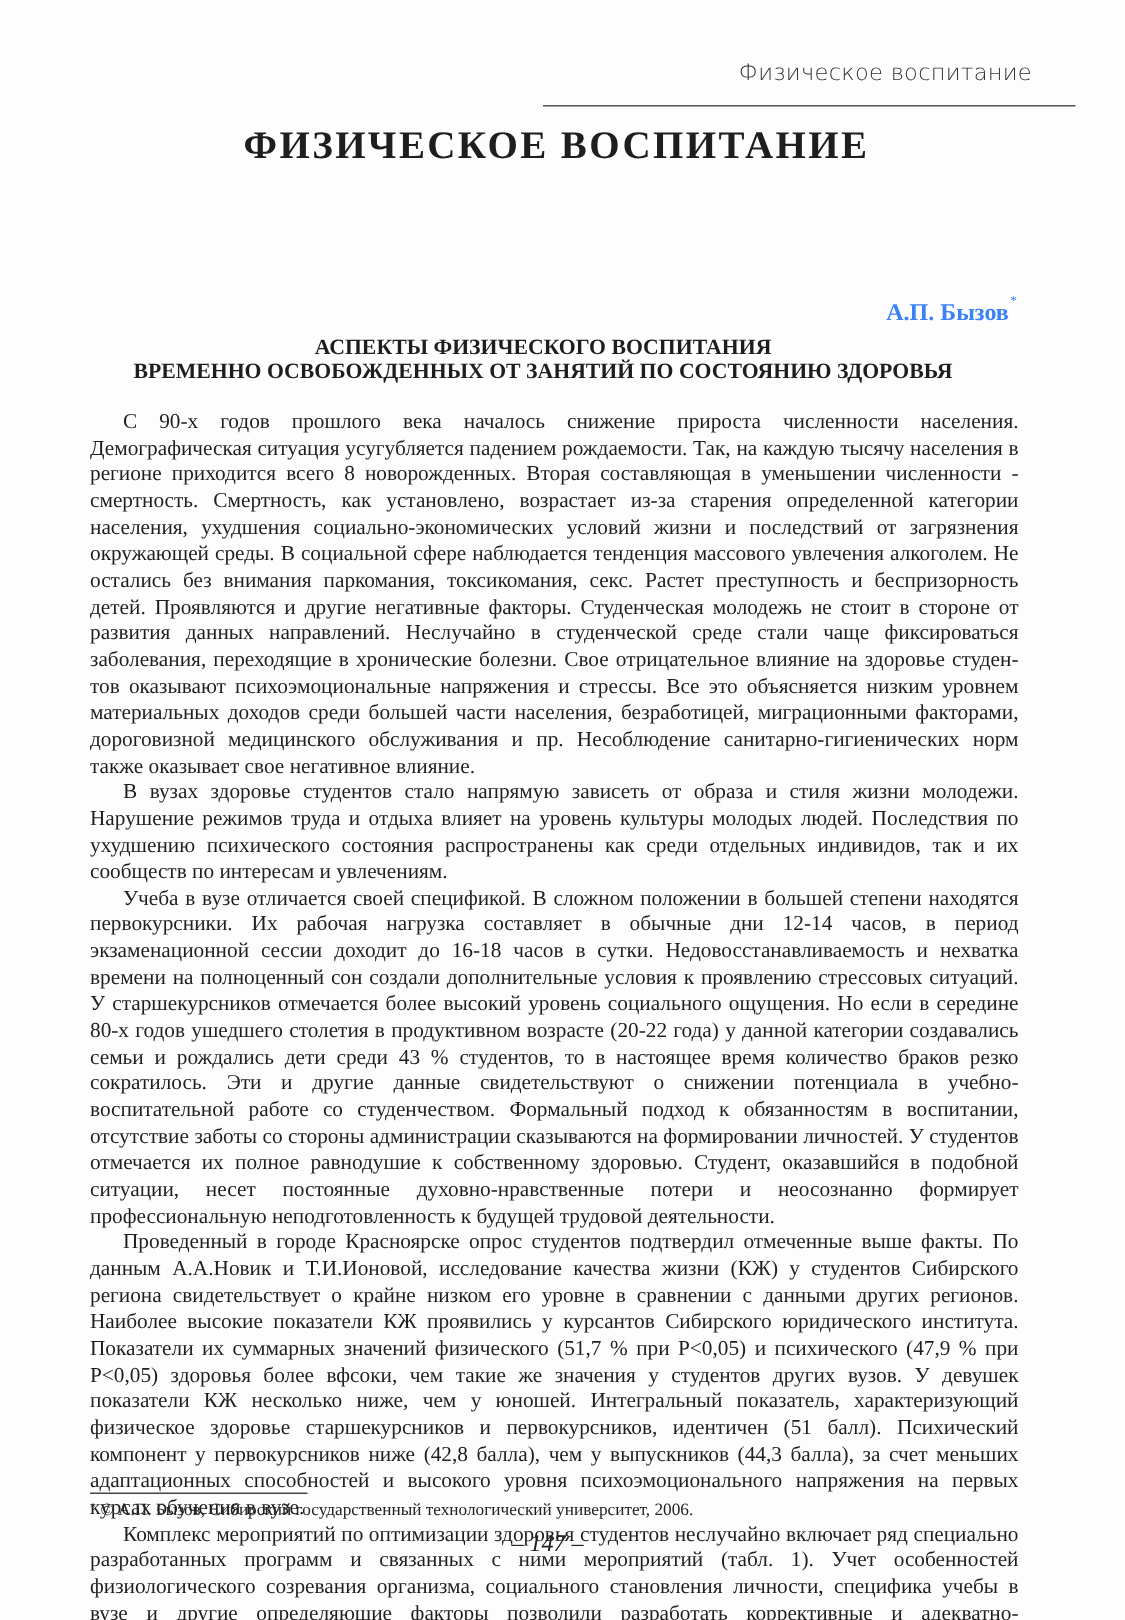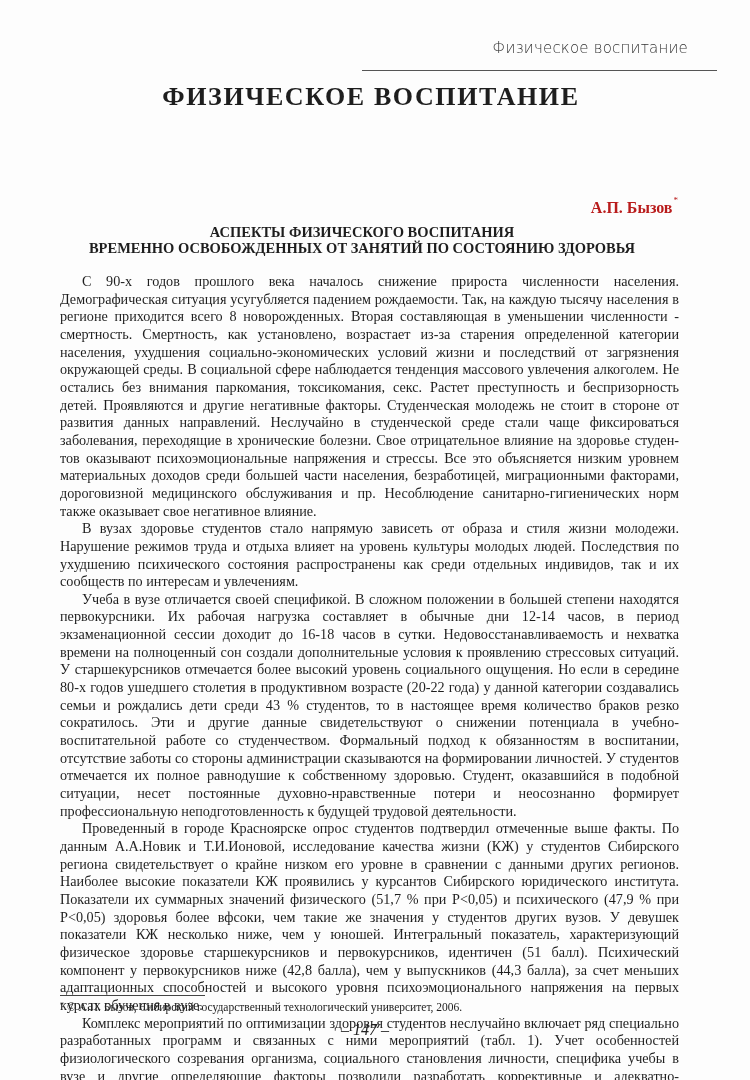--- a/index.html
+++ b/index.html
@@ -54,21 +54,21 @@
     box-sizing: border-box;
   }
   .section-title span { position: relative; left: -4px; }
   .author {
     position: absolute;
     right: 72px;
     top: 199px;
     font-family: "Liberation Serif", serif;
     font-weight: bold;
     font-size: 16px;
-    color: #b91c1c;
+    color: #3b82f6;
   }
   .author sup {
     font-size: 9px;
     font-weight: normal;
     position: relative;
     top: -4px;
     margin-left: 1px;
   }
   .article-title {
     position: absolute;

